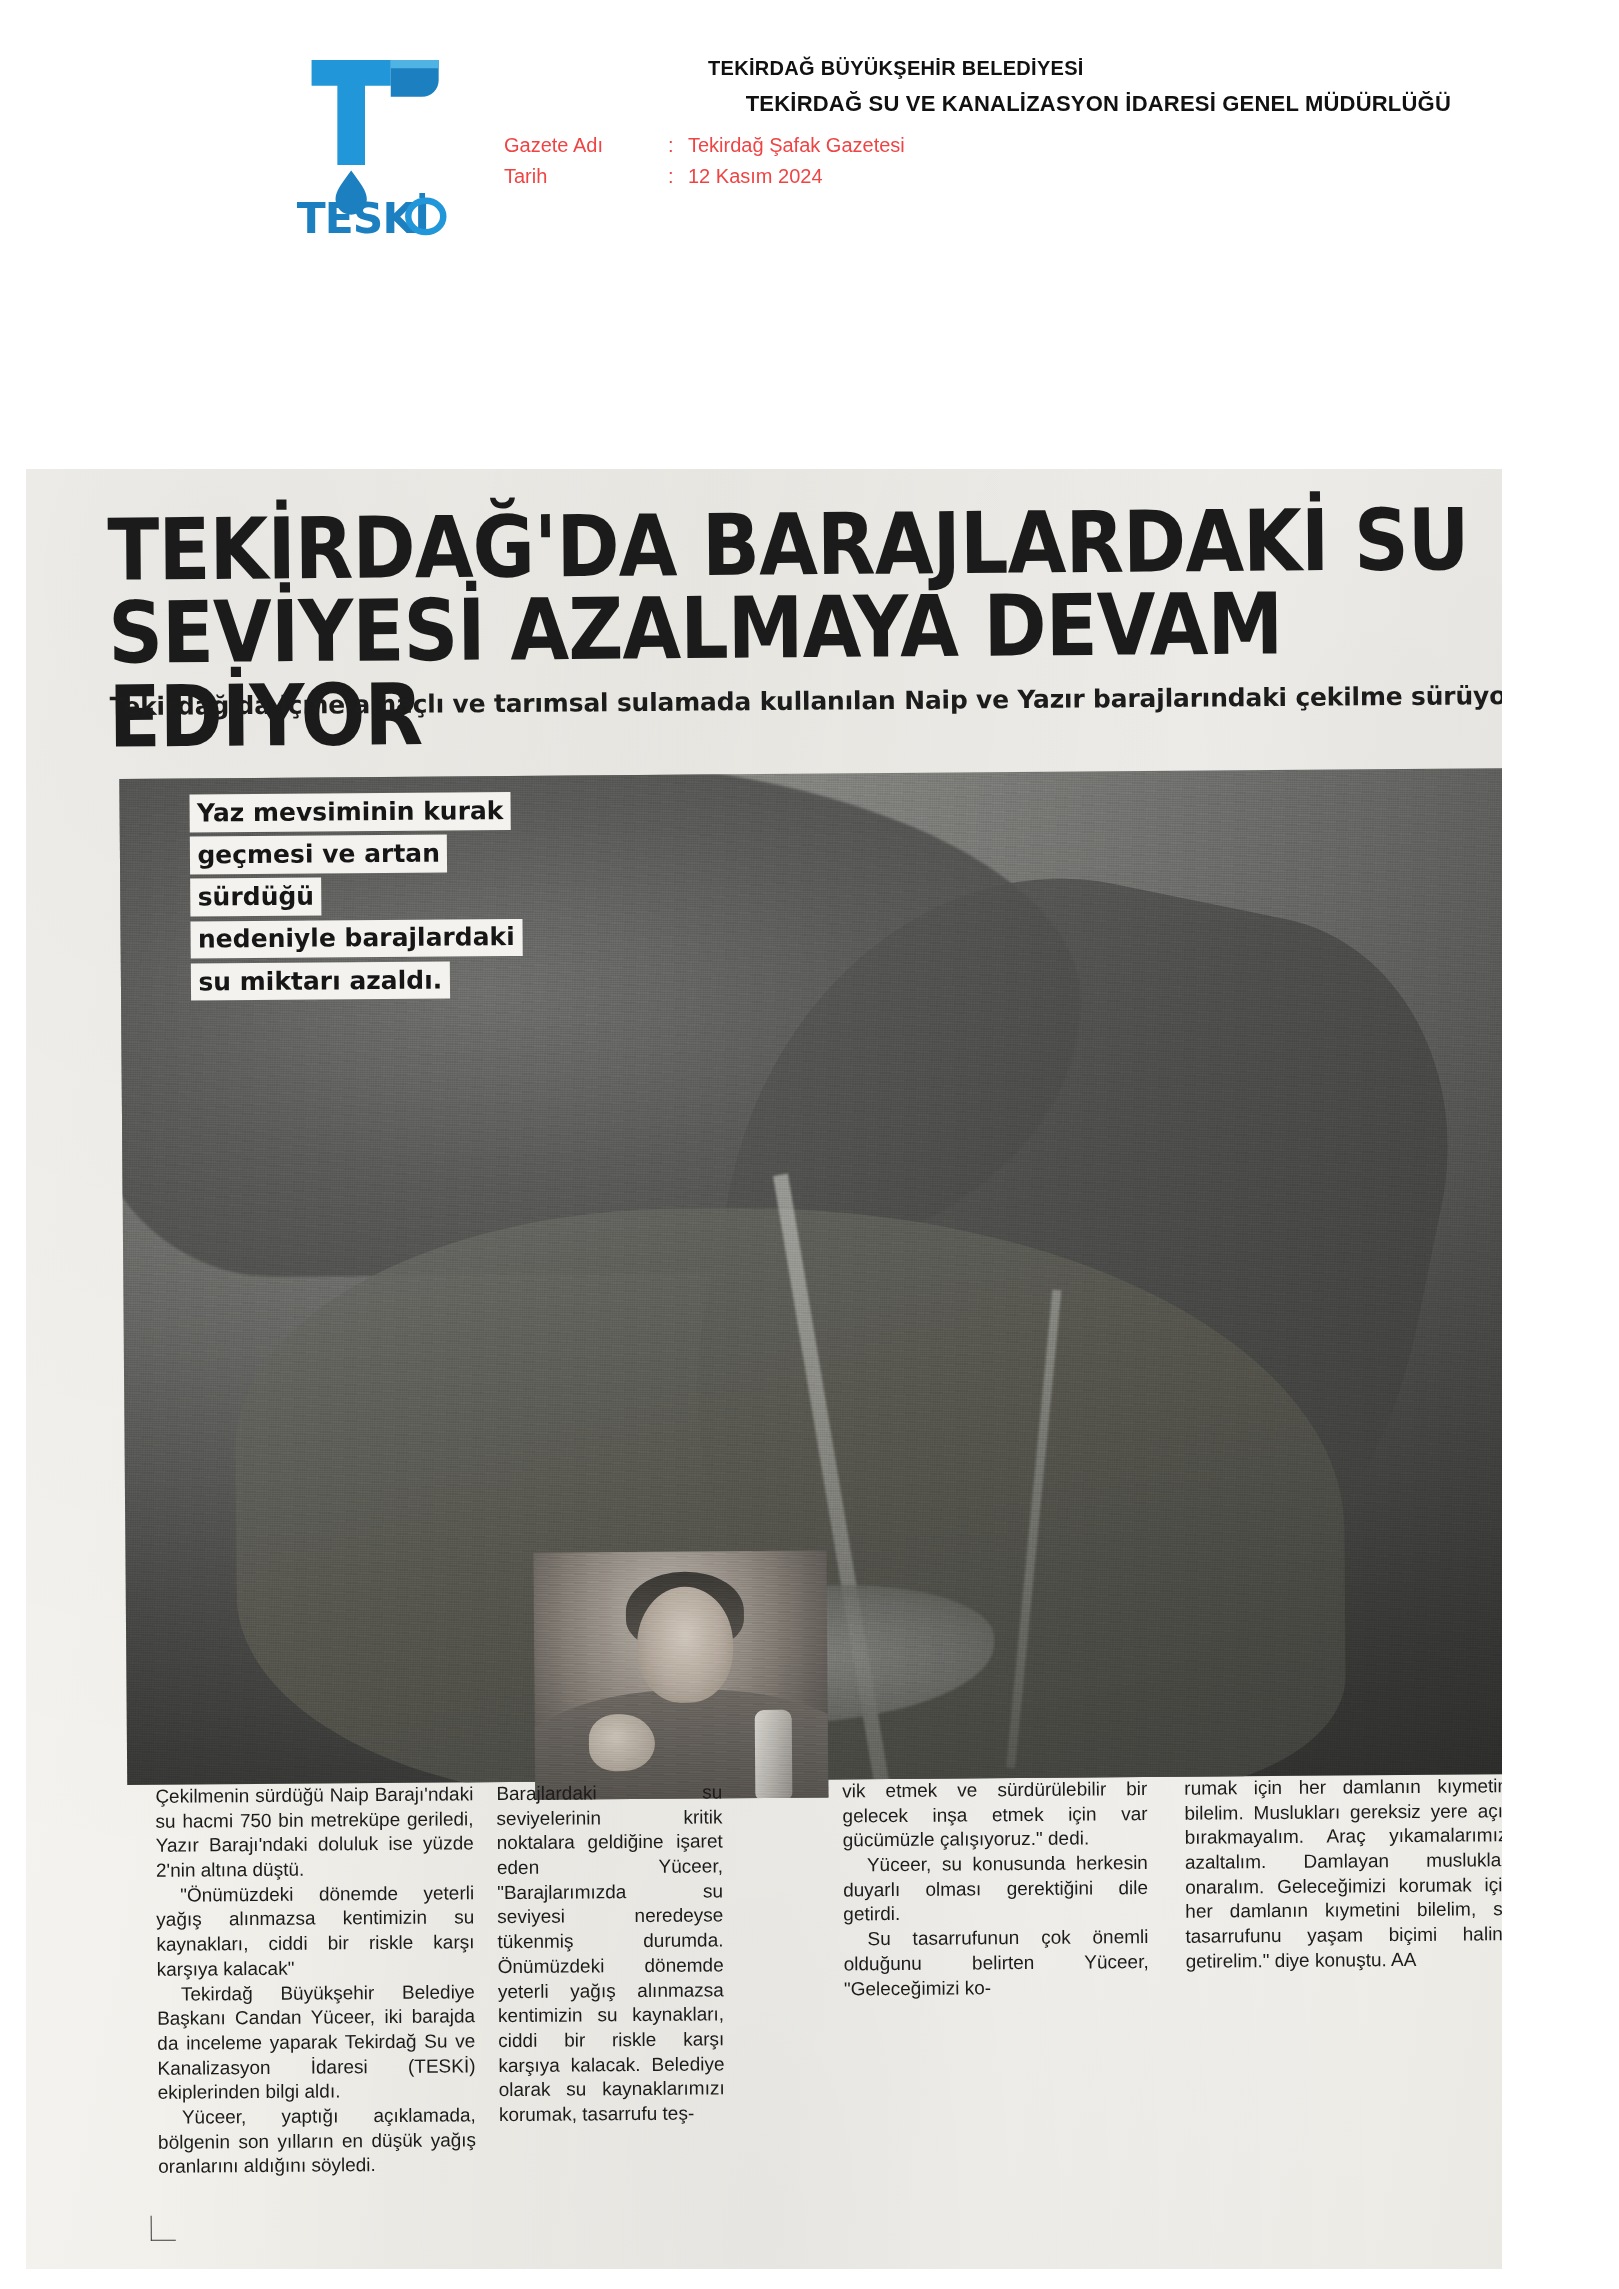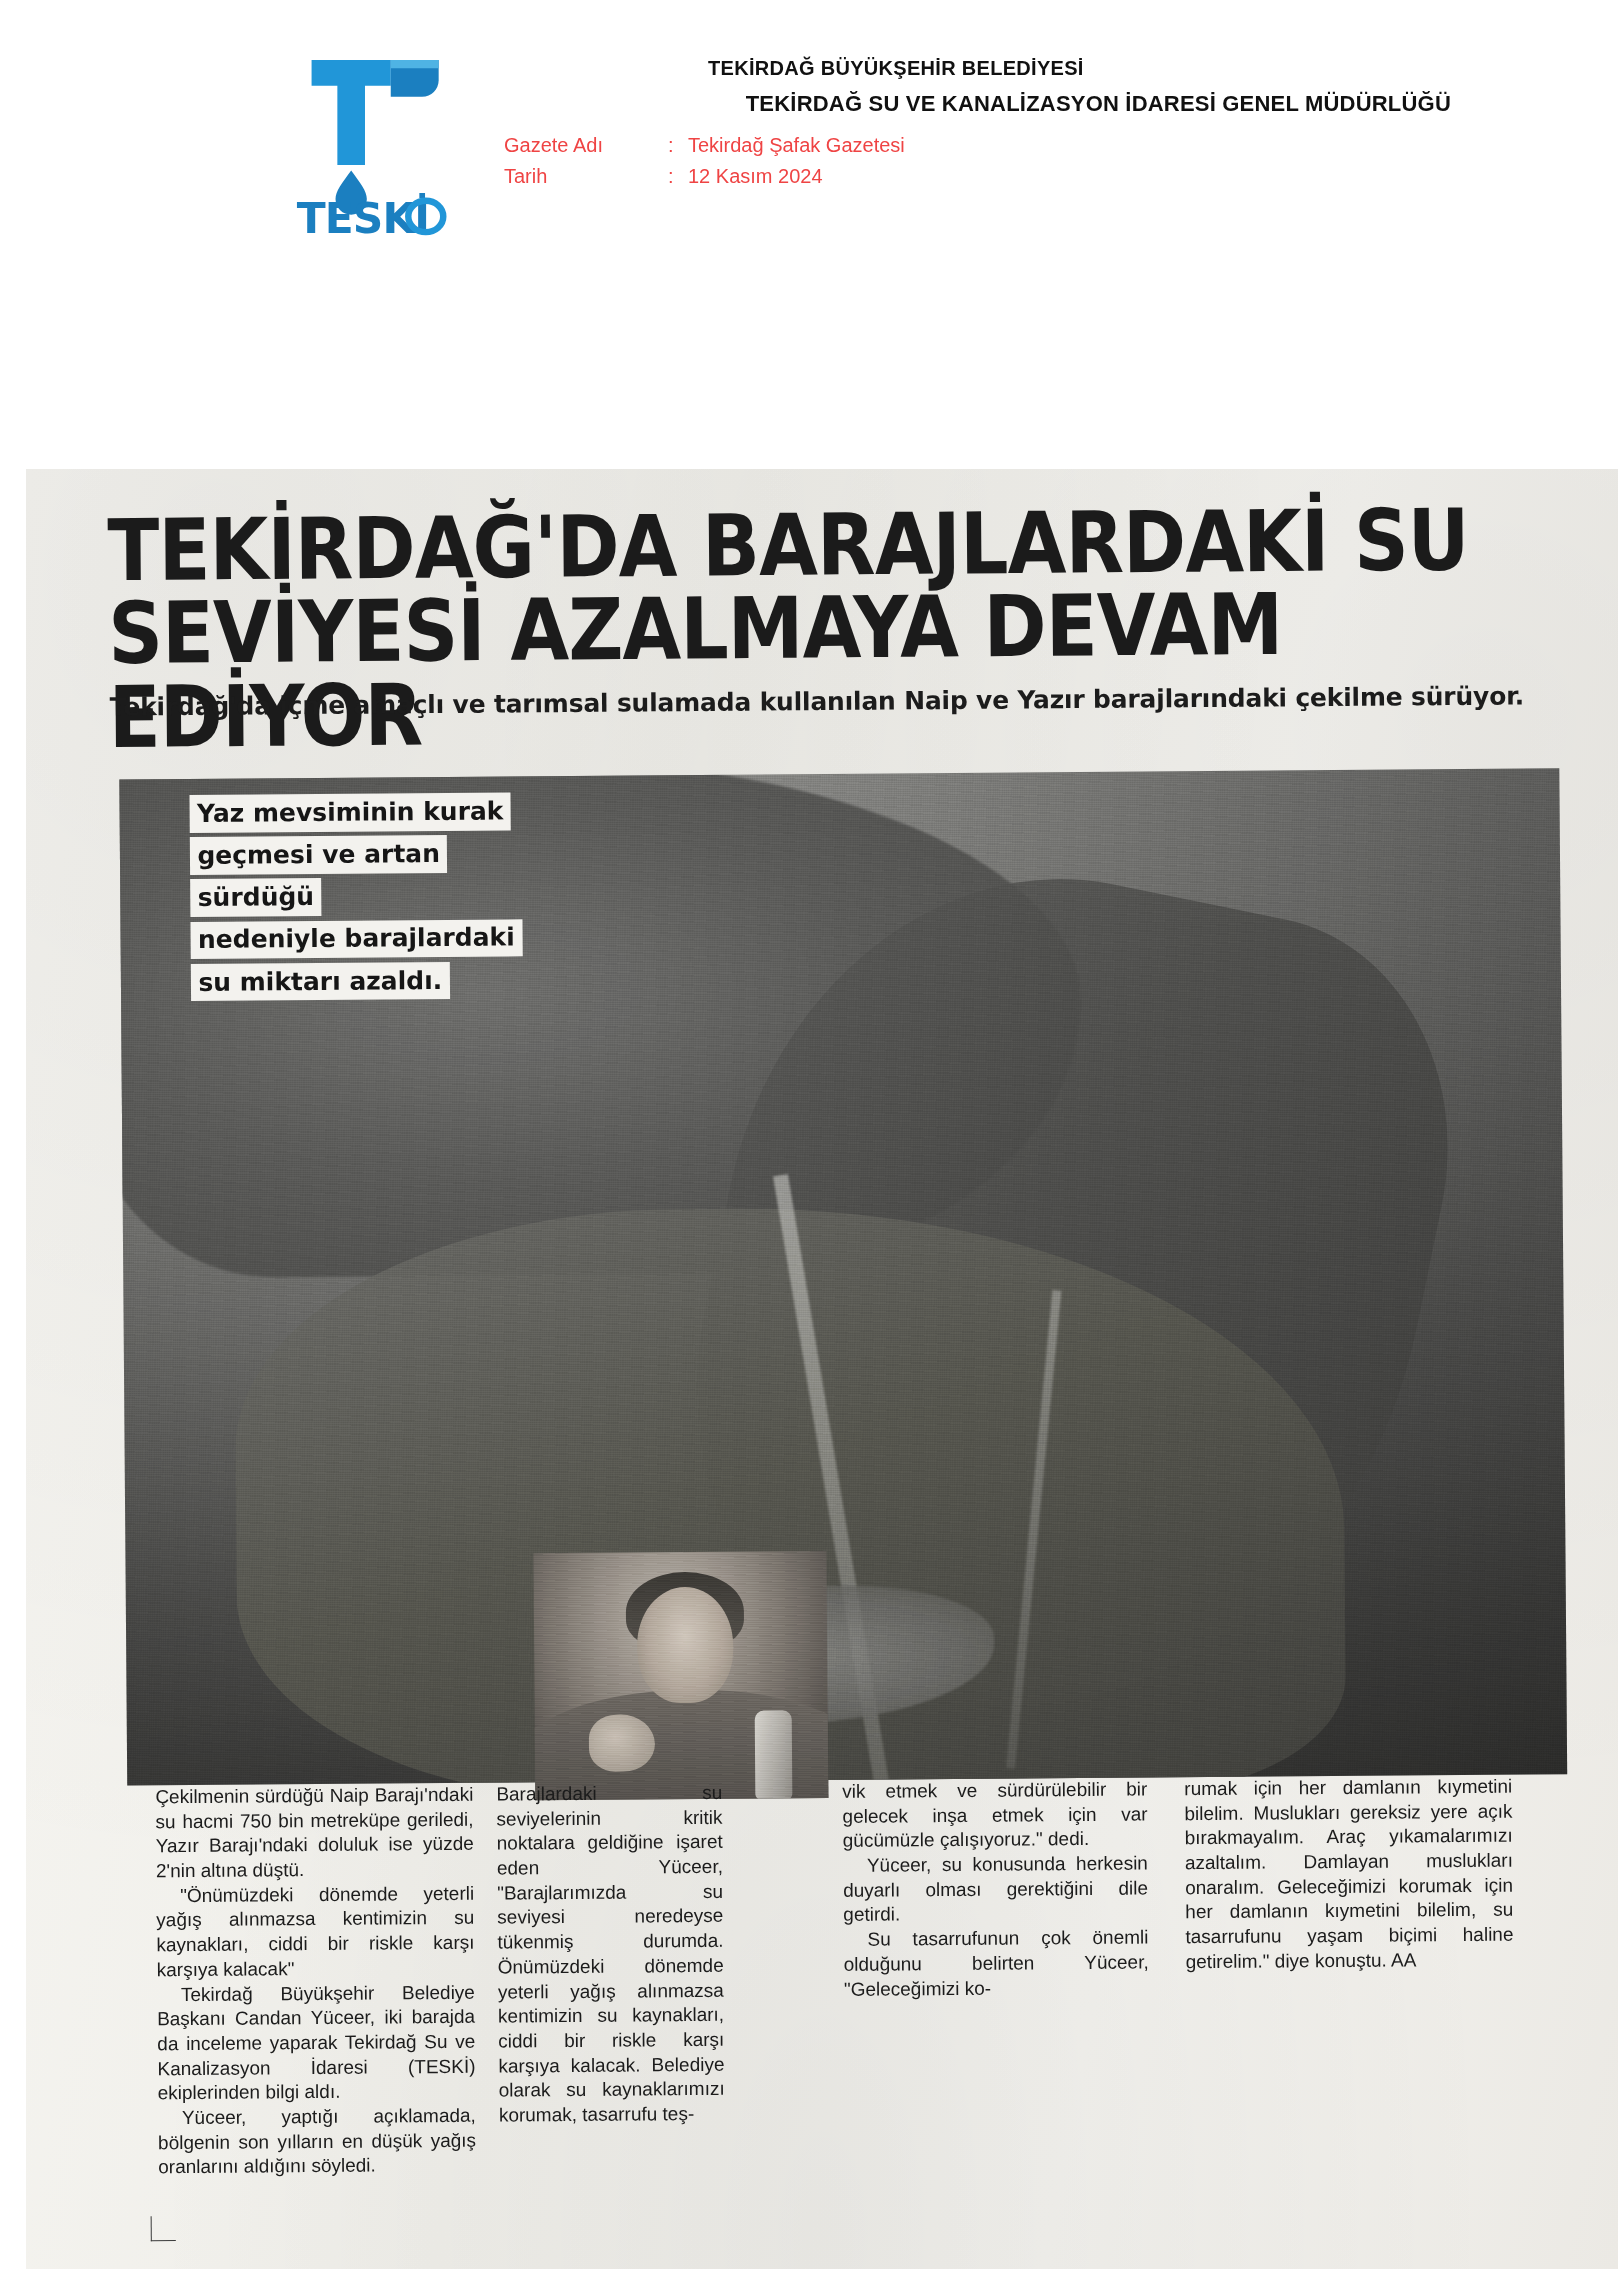--- a/index.html
+++ b/index.html
@@ -70,21 +70,21 @@
   }
   .meta-label { width: 164px; }
   .meta-sep { width: 20px; }
   .meta-value { }
 
   
   .clipping {
     position: absolute;
     left: 26px;
     top: 469px;
-    width: 1592px;
+    width: 1476px;
     height: 1800px;
     background: #4d7c0f;
     box-shadow: 0 0 0 0 transparent;
     overflow: hidden;
   }
   
   .clipping::before {
     content: "";
     position: absolute;
     inset: 0;

